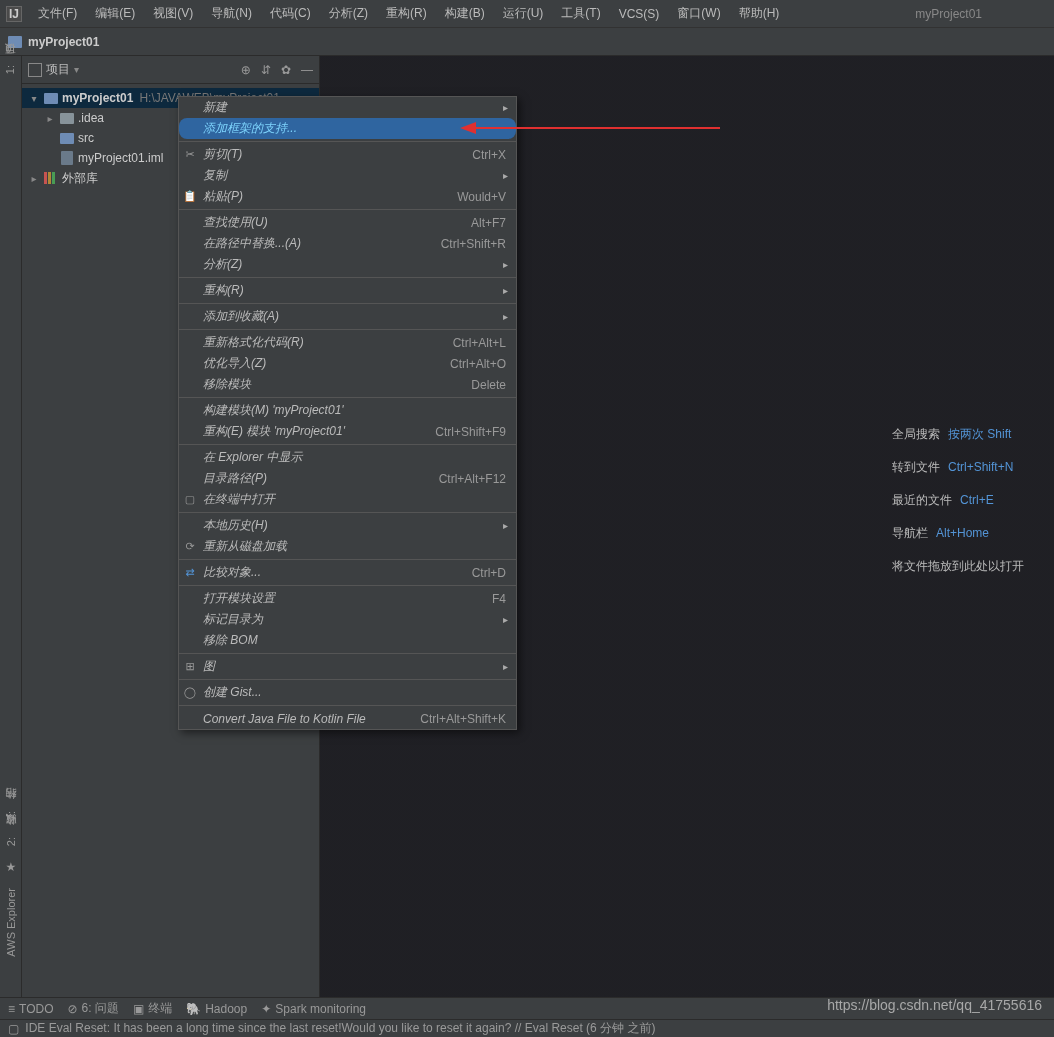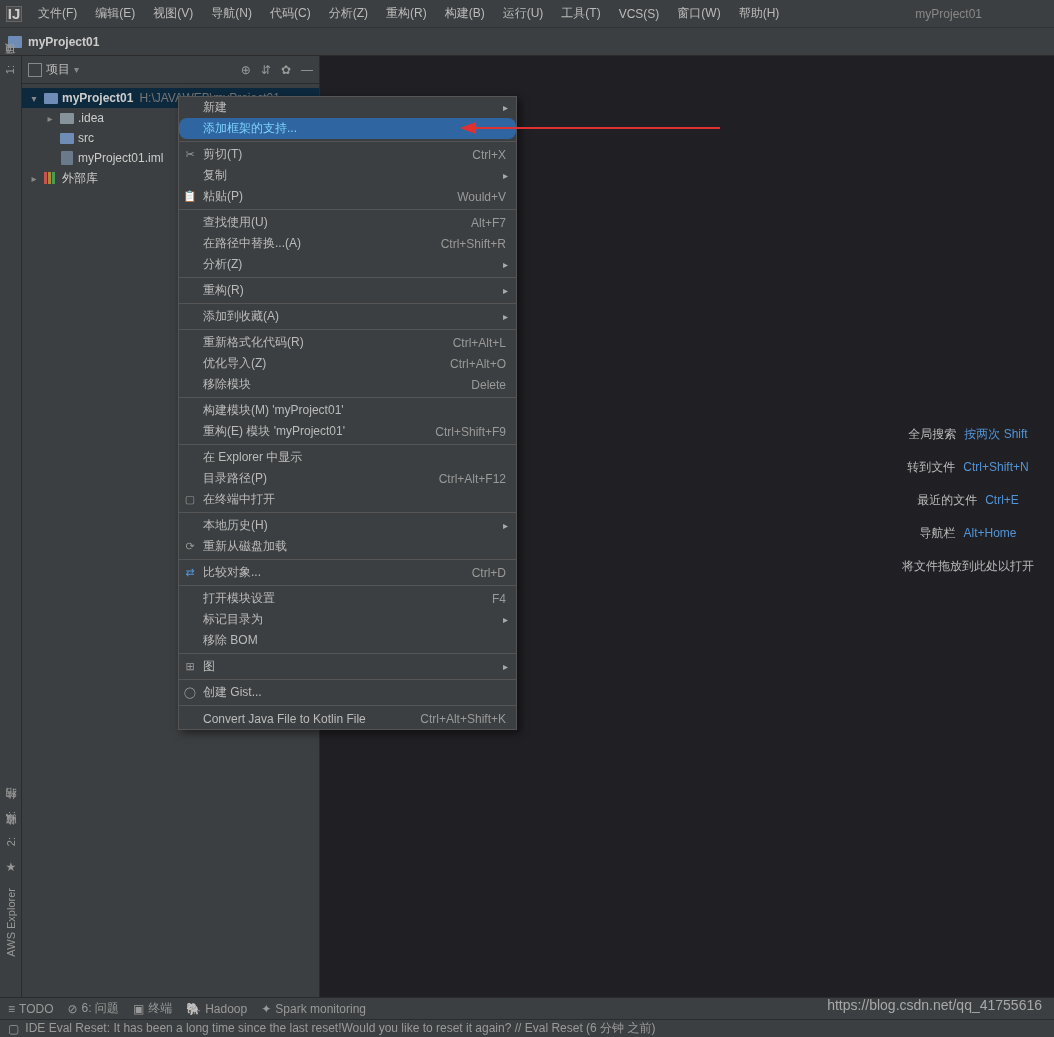--- a/index.html
+++ b/index.html
@@ -1,18 +1,18 @@
 <!DOCTYPE html>
 <html><head>
 <meta charset="utf-8">
 <style>
 * { margin:0; padding:0; box-sizing:border-box; font-family:"Microsoft YaHei","Segoe UI",sans-serif; font-size:12px; }
 body { width:1054px; height:1037px; background:#2b2b2b; color:#bbbbbb; overflow:hidden; position:relative; }
 .menubar { height:28px; background:#3c3f41; display:flex; align-items:center; padding:0 6px; gap:2px; border-bottom:1px solid #323232; }
-.logo { width:16px; height:16px; background:#4a4a4a; border:1px solid #666; display:flex; align-items:center; justify-content:center; font-size:15px; font-weight:bold; color:#ccc; margin-right:6px;}
+.logo { width:16px; height:16px; background:#4a4a4a; border:1px solid #666; display:flex; align-items:center; justify-content:center; font-size:12px; font-weight:bold; color:#ccc; margin-right:6px;}
 .menu-item { padding:3px 8px; cursor:default; }
 .title-path { margin-left:auto; margin-right:auto; color:#888; padding-left:60px;}
 .breadcrumb { height:28px; background:#3c3f41; display:flex; align-items:center; padding:0 8px; border-bottom:1px solid #2b2b2b; }
 .bc-folder { width:14px; height:12px; background:#6e8cb5; margin-right:6px; border-radius:1px;}
 .bc-text { font-weight:bold; color:#ccc; }
 .main { display:flex; height:calc(100% - 28px - 28px - 22px - 18px); position:relative;}
 .left-gutter { width:22px; background:#3c3f41; border-right:1px solid #2b2b2b; display:flex; flex-direction:column; align-items:center; padding-top:6px; gap:12px; }
 .gutter-label { writing-mode:vertical-rl; transform:rotate(180deg); font-size:11px; color:#999; cursor:default; white-space:nowrap;}
 .sidebar { width:298px; background:#3c3f41; border-right:1px solid #2b2b2b; display:flex; flex-direction:column; position:relative;}
 .sb-header { height:28px; display:flex; align-items:center; padding:0 6px; border-bottom:1px solid #2b2b2b; }
@@ -27,27 +27,27 @@
 .folder-ico { width:14px; height:11px; background:#87939a; margin:0 4px; border-radius:1px;}
 .folder-ico.blue { background:#6e8cb5; }
 .file-ico { width:12px; height:14px; background:#6a7a8a; margin:0 5px; border-radius:1px;}
 .tree-label { color:#ccc; }
 .tree-label.bold { font-weight:bold; }
 .tree-path { color:#777; margin-left:6px; }
 .lib-ico { width:14px; height:12px; margin:0 4px; }
 .lib-ico span{ display:inline-block; width:3px; height:12px; margin-right:1px; }
 .scratch-ico { width:14px; height:12px; background:#a48a3d; margin:0 4px; border-radius:1px;}
 .editor { flex:1; background:rgba(40,42,46,0.7); position:relative; background-image:linear-gradient(rgba(30,30,35,0.85),rgba(30,30,35,0.85)); }
-.tips { position:absolute; right:20px; top:370px; text-align:center; }
+.tips { position:absolute; right:30px; top:370px; text-align:left; }
 .tip-row { margin-bottom:16px; color:#bbb; font-size:13px;}
 .tip-row .kb { color:#5394d6; margin-left:8px; }
 .context-menu { position:absolute; left:178px; top:96px; width:339px; background:#3c3f41; border:1px solid #555; box-shadow:3px 3px 8px rgba(0,0,0,0.5); z-index:100;}
 .cm-item { display:flex; align-items:center; height:21px; padding:0 10px 0 24px; position:relative; cursor:default;}
 .cm-item.hl { background:#2f65a0; color:#7dd3fc;border-radius:8px; }
-.cm-label { flex:1; }
+.cm-label { flex:1;font-style:italic; }
 .cm-sc { color:#999; }
 .cm-arrow { position:absolute; right:8px; font-size:10px; color:#aaa;}
 .cm-sep { height:1px; background:#555; margin:2px 0;}
 .cm-ico { position:absolute; left:4px; width:14px; height:14px; display:flex; align-items:center; justify-content:center; font-size:11px; color:#999;}
 .red-arrow { position:absolute; left:460px; top:118px; z-index:101; pointer-events:none;}
 .toolbar-bottom { position:absolute; bottom:18px; left:0; right:0; height:22px; background:#3c3f41; border-top:1px solid #2b2b2b; display:flex; align-items:center; padding:0 8px; gap:14px; font-size:11px; color:#999;}
 .tb-item { display:flex; align-items:center; gap:4px; cursor:default;}
 .statusbar { position:absolute; bottom:0; left:0; right:0; height:18px; background:#3c3f41; display:flex; align-items:center; padding:0 8px; font-size:11px; color:#9a9a9a; border-top:1px solid #2b2b2b;}
 .watermark { position:absolute; right:12px; bottom:24px; color:#bbb; font-size:14px; opacity:0.85;}
 .left-gutter-bottom { position:absolute; left:0; bottom:40px; width:22px; display:flex; flex-direction:column; align-items:center; gap:14px;}

